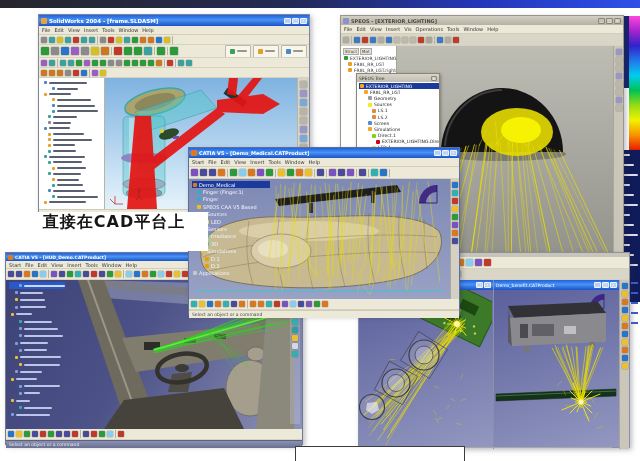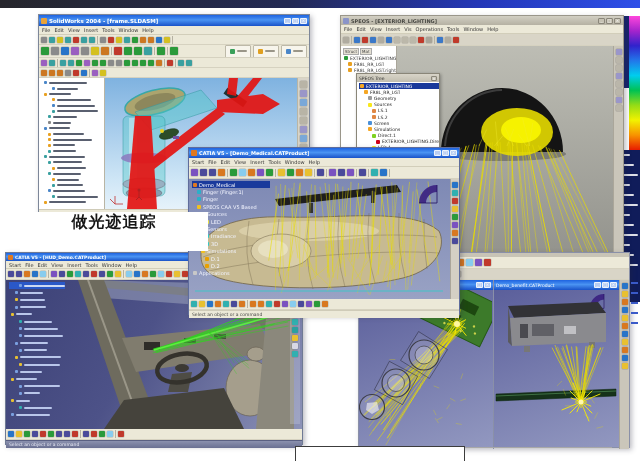--- a/index.html
+++ b/index.html
@@ -1183,21 +1183,21 @@
         <span class="chip" style="width: 6px; height: 6px; background: rgb(122, 82, 192);"></span>
         <span class="chip" style="width: 6px; height: 6px; background: rgb(42, 154, 58);"></span>
         <span class="chip" style="width: 6px; height: 6px; background: rgb(216, 120, 32);"></span>
       </div>
     <div class="statusbar" style="height:7px;">
       <span>Select an object or a command</span>
     </div>
   </div>
 
   <div id="caption">
-    <div>做光迹追踪</div>
+    <div>直接在CAD平台上</div>
   </div>
 
   <div class="abs" id="clip-lines" style="left:631px;top:282px;width:9px;height:60px;z-index:4;">
       <div style="width: 7px; height: 2px; background: rgb(58, 90, 200); margin-bottom: 8px;"></div>
       <div style="width: 7px; height: 2px; background: rgb(58, 90, 200); margin-bottom: 8px;"></div>
       <div style="width: 7px; height: 2px; background: rgb(58, 90, 200); margin-bottom: 8px;"></div>
       <div style="width: 7px; height: 2px; background: rgb(58, 90, 200); margin-bottom: 8px;"></div>
       <div style="width: 7px; height: 2px; background: rgb(58, 90, 200); margin-bottom: 8px;"></div>
     </div>
 

